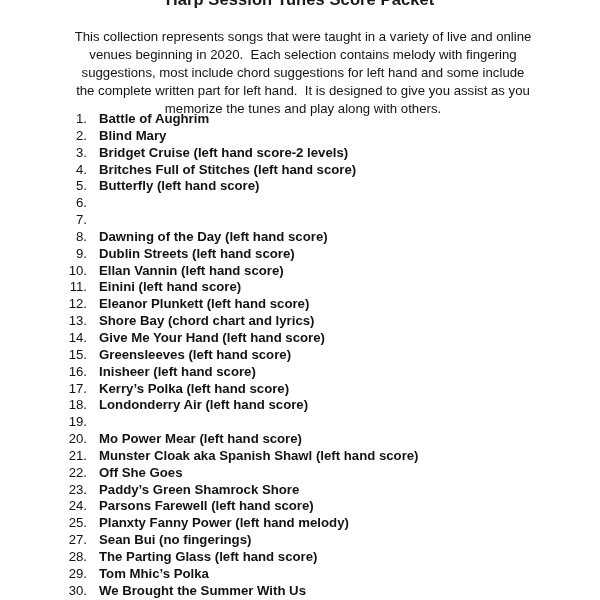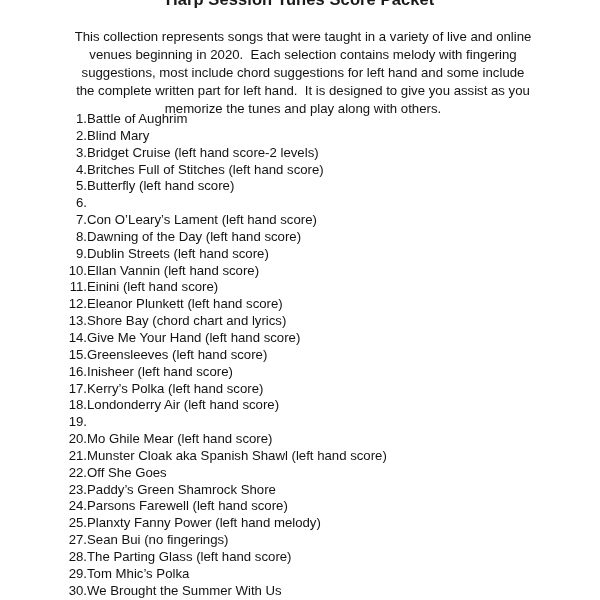--- a/index.html
+++ b/index.html
@@ -79,22 +79,23 @@
     color: #131313;
   }
   .li-num {
     display: inline-block;
     width: 25px;
     text-align: right;
     flex: 0 0 25px;
   }
   .li-title {
     display: inline-block;
-    margin-left: 0;
+    margin-left: 12px;
     padding-left: 0;
+    font-weight: bold;
   }
 </style>
 </head>
 <body>
 
 <div id="page">
 
   <div id="title-clip">
     <div id="doc-title">Harp Session Tunes Score Packet</div>
   </div>
@@ -120,21 +121,20 @@
       </li>
       <li>
         <span class="li-num">5.</span>
         <span class="li-title">Butterfly (left hand score)</span>
       </li>
       <li>
         <span class="li-num">6.</span>
       </li>
       <li>
         <span class="li-num">7.</span>
-        <span class="li-title">Con O’Leary’s Lament (left hand score)</span>
       </li>
       <li>
         <span class="li-num">8.</span>
         <span class="li-title">Dawning of the Day (left hand score)</span>
       </li>
       <li>
         <span class="li-num">9.</span>
         <span class="li-title">Dublin Streets (left hand score)</span>
       </li>
       <li>
@@ -171,21 +171,21 @@
       </li>
       <li>
         <span class="li-num">18.</span>
         <span class="li-title">Londonderry Air (left hand score)</span>
       </li>
       <li>
         <span class="li-num">19.</span>
       </li>
       <li>
         <span class="li-num">20.</span>
-        <span class="li-title">Mo Ghile Mear (left hand score)</span>
+        <span class="li-title">Mo Power Mear (left hand score)</span>
       </li>
       <li>
         <span class="li-num">21.</span>
         <span class="li-title">Munster Cloak aka Spanish Shawl (left hand score)</span>
       </li>
       <li>
         <span class="li-num">22.</span>
         <span class="li-title">Off She Goes</span>
       </li>
       <li>

